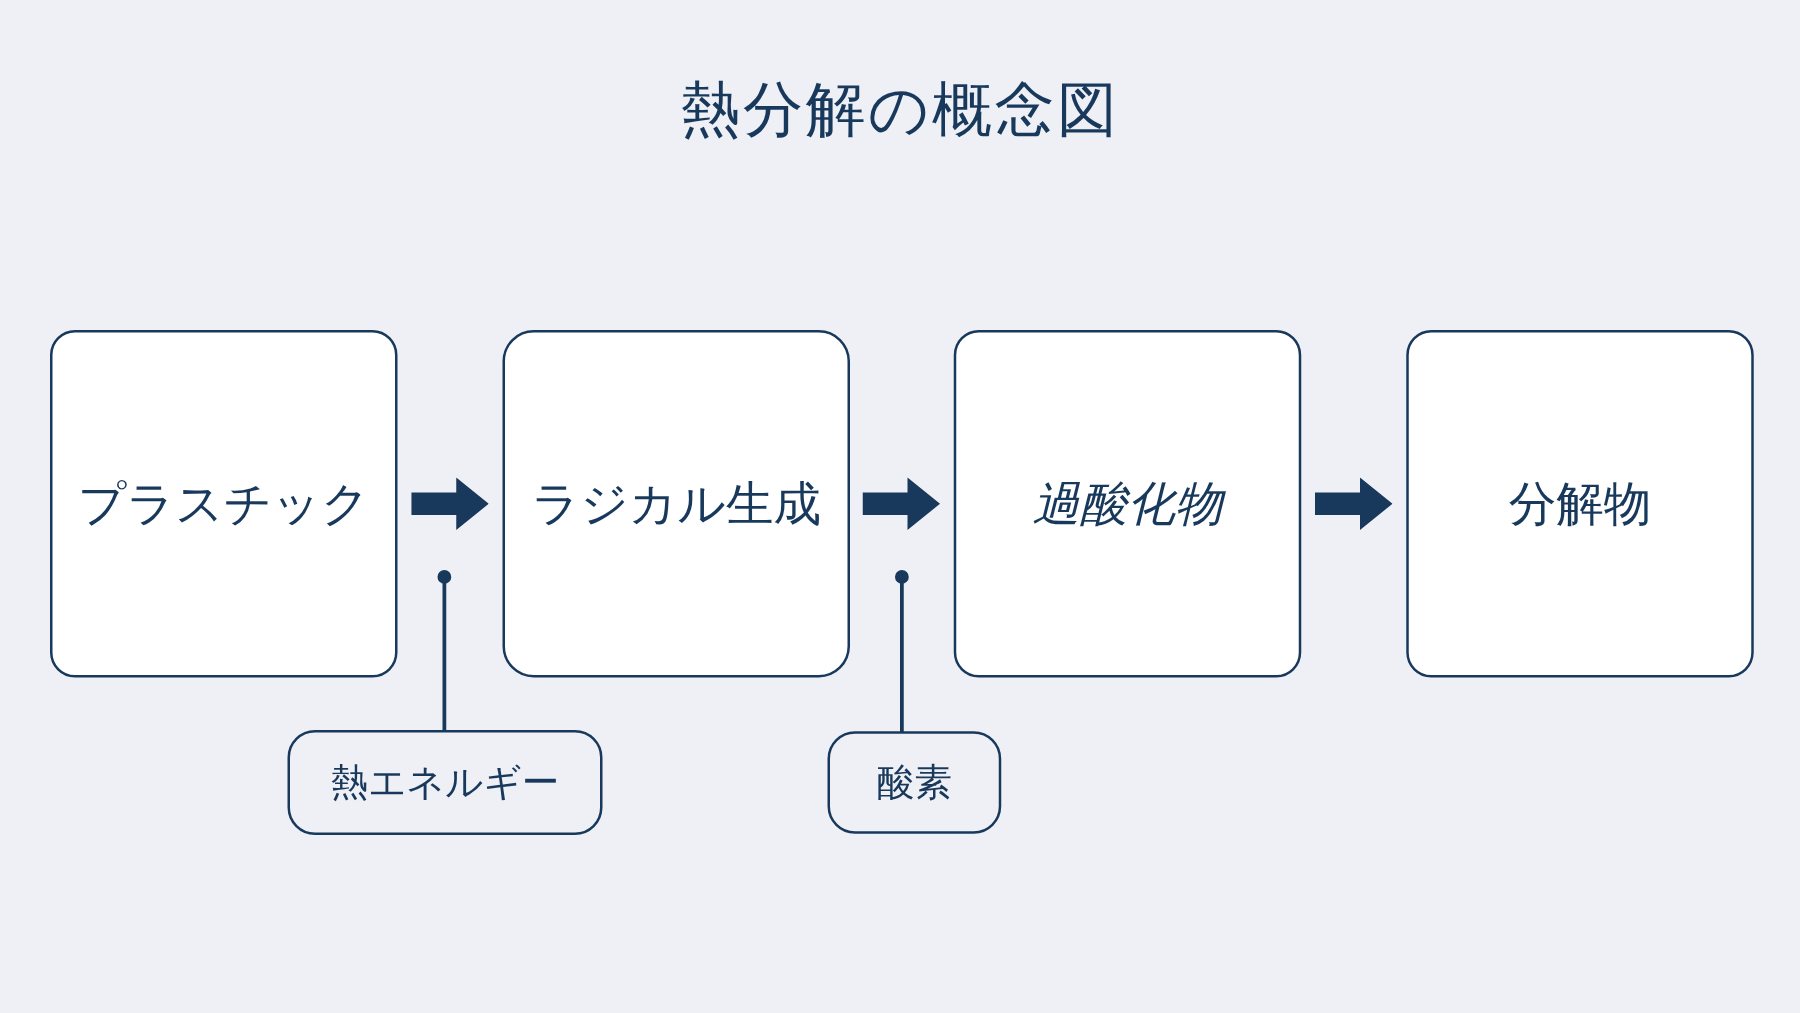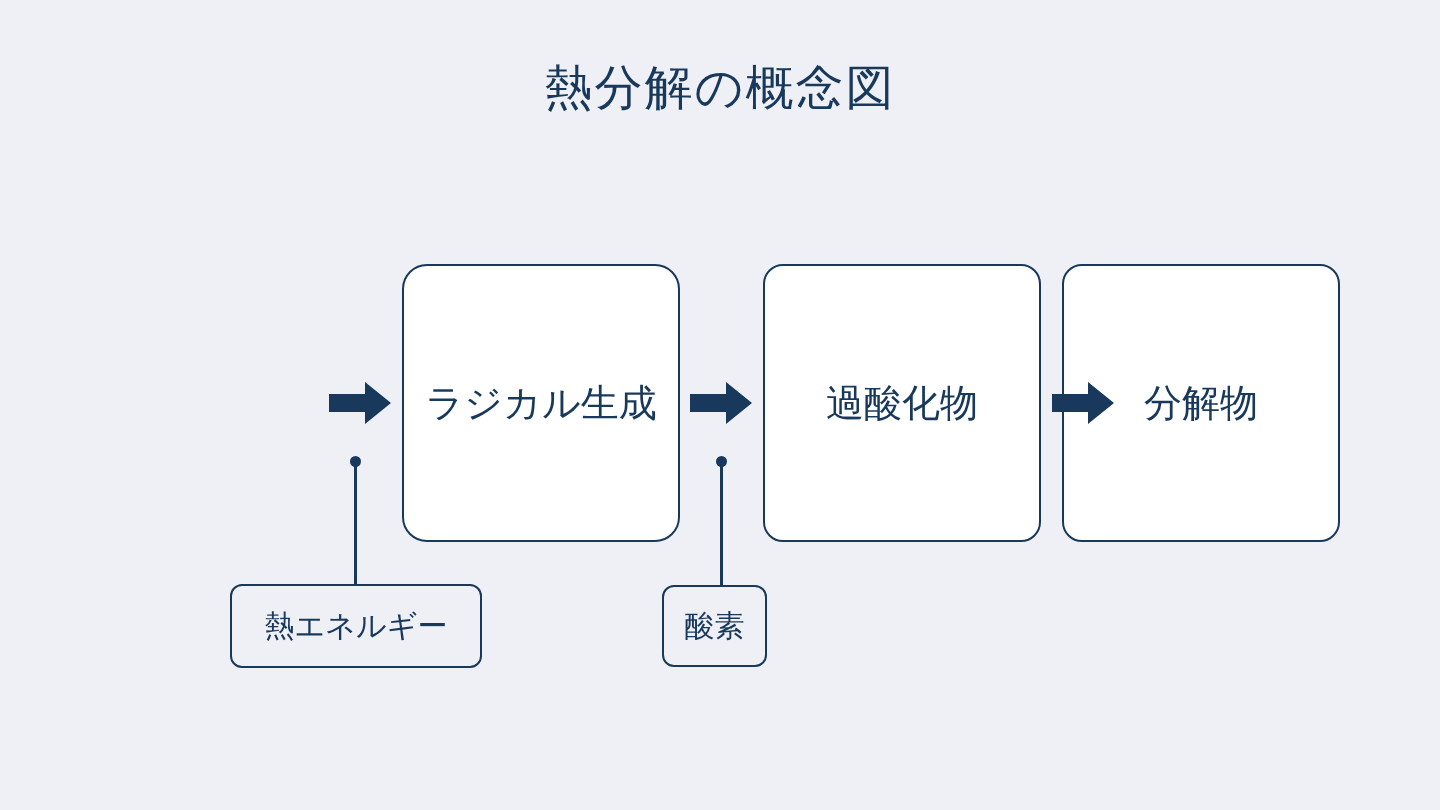--- a/index.html
+++ b/index.html
@@ -43,22 +43,22 @@
     border: 2px solid var(--ink);
     border-radius: 20px;
     display: flex;
     align-items: center;
     justify-content: center;
     font-size: 38px;
     color: var(--ink);
   }
   .n1 { left: 40px; }
   .n2 { left: 402px; border-radius: 25px; }
-  .n3 { left: 763px; }
-  .n4 { left: 1062px; }
+  .n3 { left: 763px; font-style: italic; }
+  .n4 { left: 1125px; }
   .arrow {
     position: absolute;
     top: 382px;
     width: 62px;
     height: 42px;
     color: var(--ink);
     display: block;
   }
   .a1 { left: 329px; }
   .a2 { left: 690px; }
@@ -75,38 +75,39 @@
   .stem {
     position: absolute;
     width: 3px;
     background: var(--ink);
   }
   .s1 { left: 354px; top: 462px; height: 123px; }
   .s2 { left: 720px; top: 462px; height: 124px; }
   .note {
     position: absolute;
     border: 2px solid var(--ink);
-    border-radius: 12px;
+    border-radius: 22px;
     background: transparent;
     display: flex;
     align-items: center;
     justify-content: center;
     font-size: 30px;
     color: var(--ink);
   }
   .note1 { left: 230px; top: 584px; width: 252px; height: 84px; }
-  .note2 { left: 662px; top: 585px; width: 105px; height: 82px; }
+  .note2 { left: 662px; top: 585px; width: 139px; height: 82px; }
 </style>
 </head>
 <body>
 
 <div class="canvas">
 
   <h1 class="title">熱分解の概念図</h1>
 
+  <div class="node n1">プラスチック</div>
   <div class="node n2">ラジカル生成</div>
   <div class="node n3">過酸化物</div>
   <div class="node n4">分解物</div>
 
   <svg class="arrow a1" viewBox="0 0 62 42" xmlns="http://www.w3.org/2000/svg">
     <polygon points="0,12 36,12 36,0 62,21 36,42 36,30 0,30" fill="currentColor"></polygon>
   </svg>
   <svg class="arrow a2" viewBox="0 0 62 42" xmlns="http://www.w3.org/2000/svg">
     <polygon points="0,12 36,12 36,0 62,21 36,42 36,30 0,30" fill="currentColor"></polygon>
   </svg>

